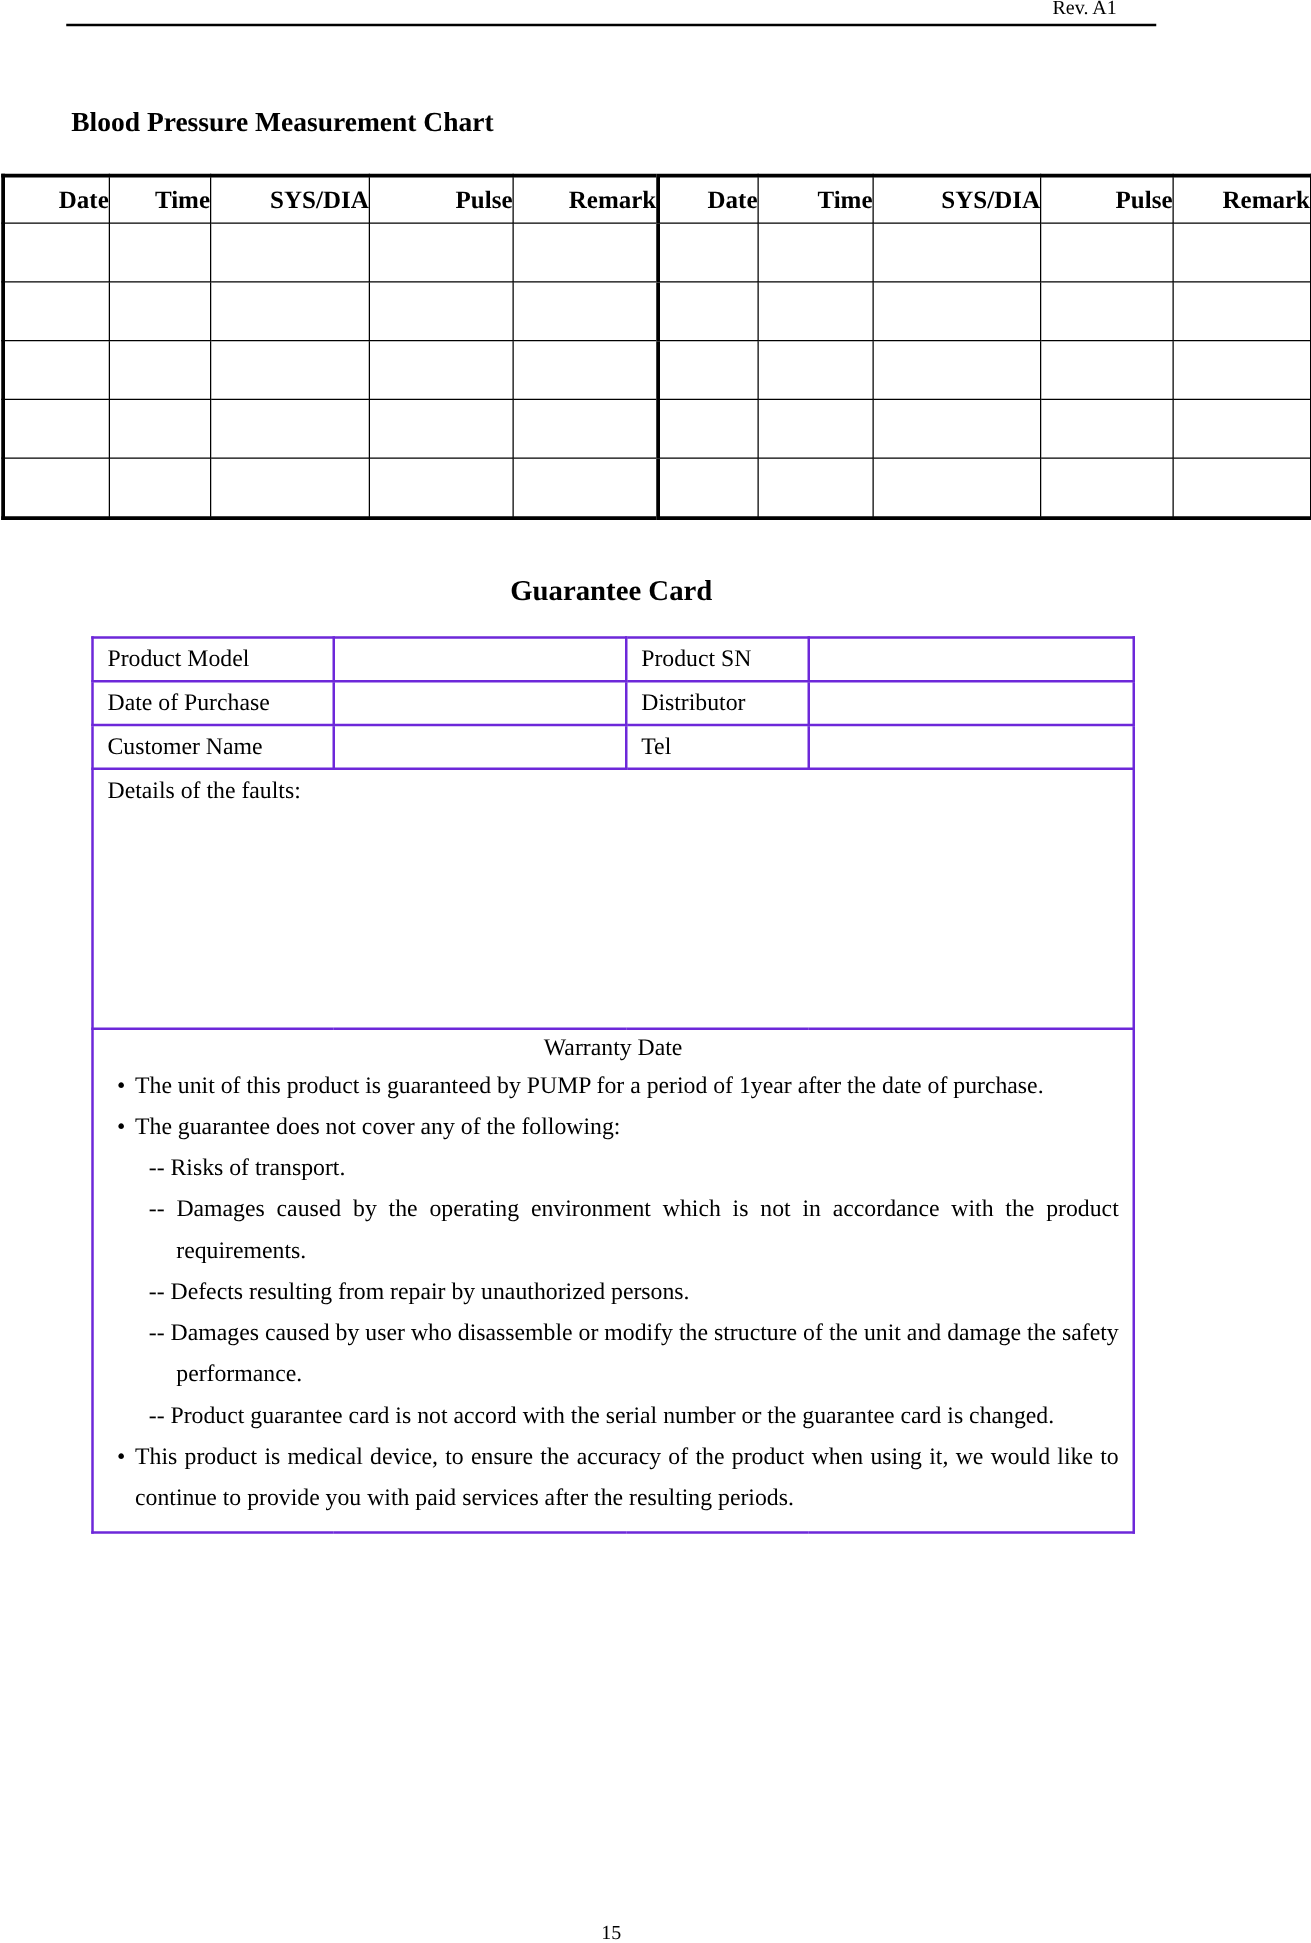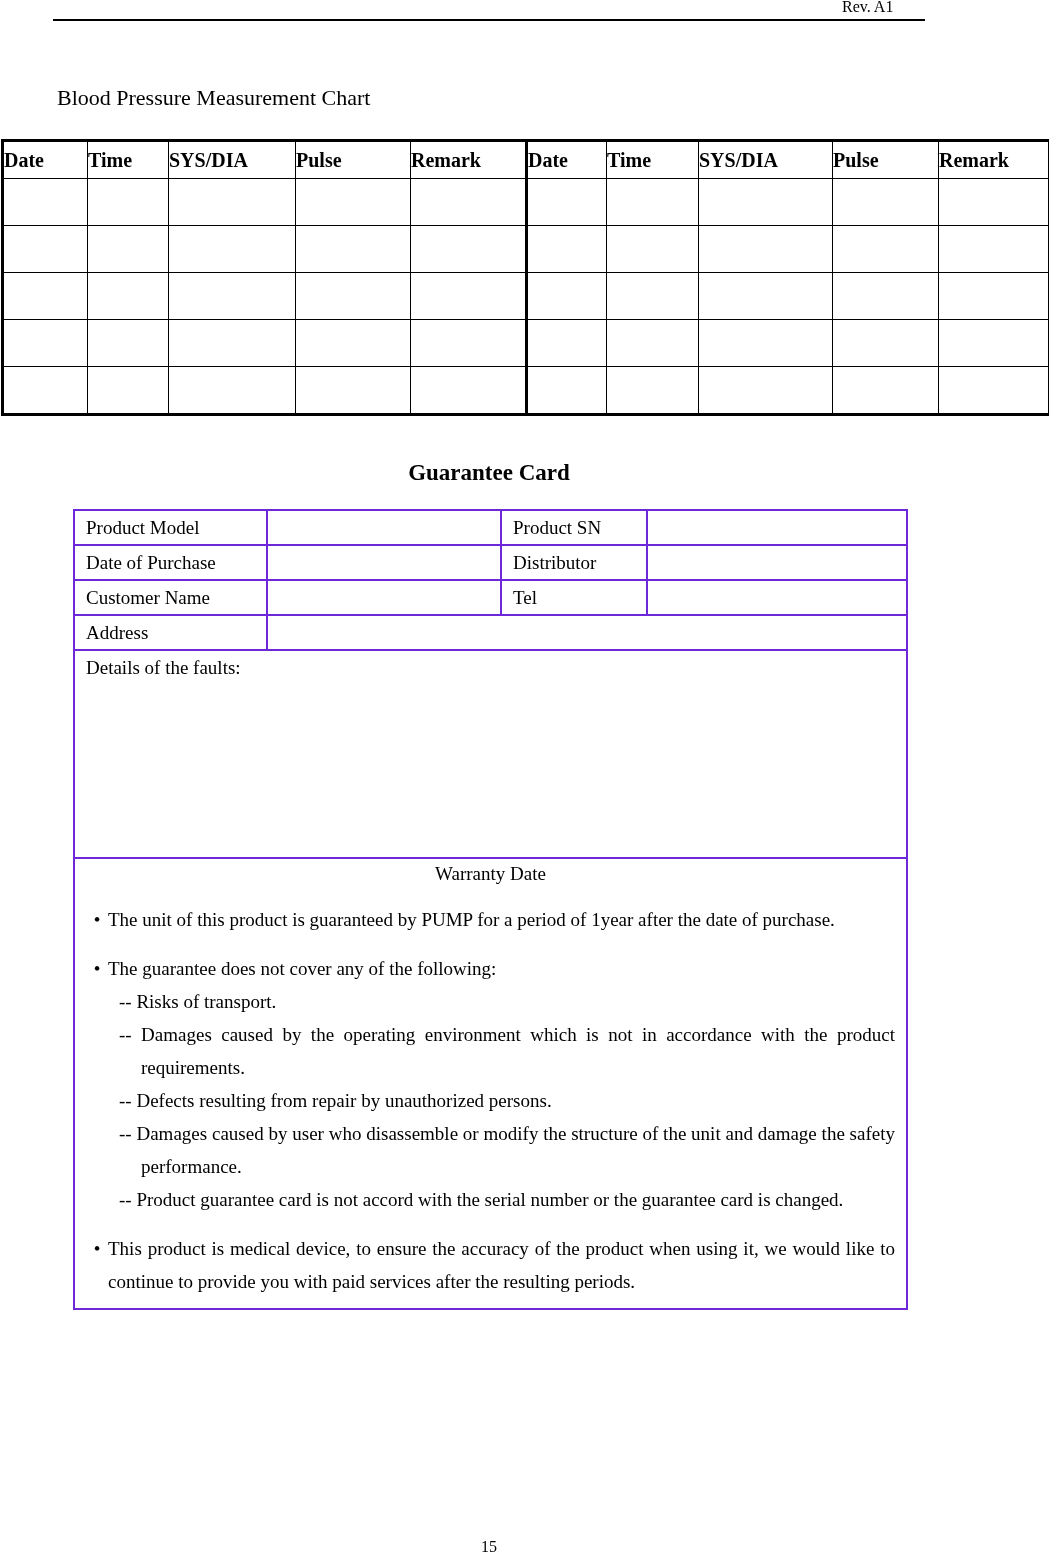--- a/index.html
+++ b/index.html
@@ -7,30 +7,30 @@
     width: 1049px; height: 1554px; position: relative; overflow: hidden;
     font-family: "Liberation Serif", "DejaVu Serif", serif; color: #000;
   }
   .rev {
     position: absolute; left: 842px; top: -2px; font-size: 16px;
   }
   .hrule {
     position: absolute; left: 53px; top: 19px; width: 872px; height: 2px; background: #000;
   }
   .title {
-    position: absolute; left: 57px; top: 85px; font-size: 22px; font-weight: normal;
+    position: absolute; left: 57px; top: 85px; font-size: 22px; font-weight: bold;
   }
   
   table.bp {
     position: absolute; left: 1px; top: 139px; width: 1047px;
     border-collapse: collapse; table-layout: fixed;
     border: 3px solid #000;
   }
   table.bp th, table.bp td {
-    border: 1px solid #000; padding: 0; text-align: left;
+    border: 1px solid #000; padding: 0; text-align: right;
   }
   table.bp th { height: 36px; font-size: 20px; font-weight: bold; }
   table.bp td { height: 46px; }
   table.bp .sep { border-left: 3px solid #000; }
 
   .gc-title {
     position: absolute; left: 0; width: 978px; top: 460px; text-align: center;
     font-size: 23px; font-weight: bold;
   }
   table.gc {
@@ -40,21 +40,21 @@
   table.gc td {
     border: 2px solid #6d28d9; font-size: 19px; padding: 0 0 0 11px;
     height: 33px; vertical-align: middle;
   }
   table.gc td.details { height: 200px; vertical-align: top; padding-top: 6px; }
   table.gc td.warranty {
     vertical-align: top; padding: 2px 11px 10px 11px; font-size: 19px;
     line-height: 33px; text-align: justify;
   }
   .w-head { text-align: center; line-height: 26px; }
-  .bullet { padding-left: 22px; text-indent: -22px; margin-top: 16px; }
+  .bullet { padding-left: 22px; text-indent: -22px; }
   .bullet .dot { display: inline-block; width: 22px; text-align: center; text-indent: 0; }
   .sub { padding-left: 55px; text-indent: -22px; }
   .page-num {
     position: absolute; left: 0; width: 978px; top: 1538px; text-align: center; font-size: 16px;
   }
 </style>
 </head>
 <body>
 
 <div class="rev">Rev. A1</div>
@@ -175,24 +175,20 @@
     <td>Distributor</td>
     <td></td>
   </tr>
   <tr>
     <td>Customer Name</td>
     <td></td>
     <td>Tel</td>
     <td></td>
   </tr>
   <tr>
-    <td>Address</td>
-    <td colspan="3"></td>
-  </tr>
-  <tr>
     <td colspan="4" class="details">
       <span>Details of the faults:</span>
     </td>
   </tr>
   <tr>
     <td colspan="4" class="warranty">
       <div class="w-head">Warranty Date</div>
       <div class="bullet"><span class="dot">•</span><span>The unit of this product is guaranteed by PUMP for a period of 1year after the date of purchase.</span></div>
       <div class="bullet"><span class="dot">•</span><span>The guarantee does not cover any of the following:</span></div>
       <div class="sub">-- Risks of transport.</div>

